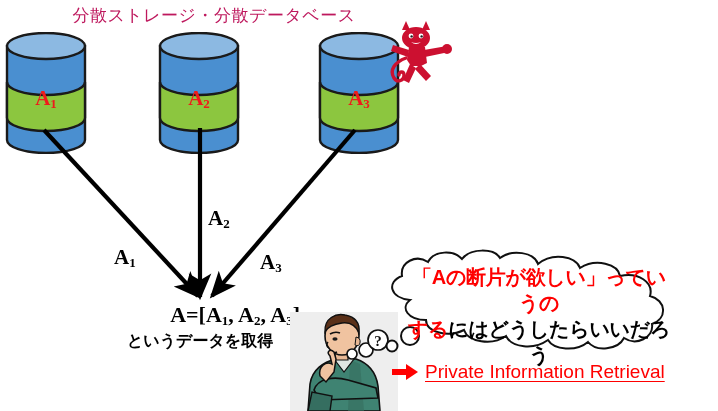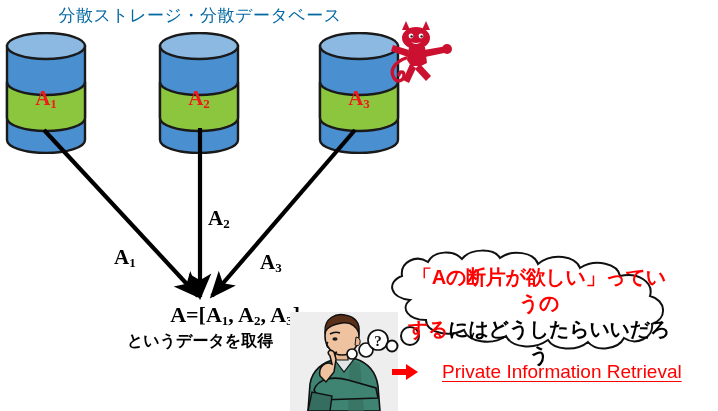--- a/index.html
+++ b/index.html
@@ -21,23 +21,24 @@
   
   .title {
     position: absolute;
     left: 0;
     top: 4px;
     width: 400px;
     text-align: center;
     font-family: "Liberation Sans", sans-serif;
     font-size: 17px;
     font-weight: 400;
-    color: #0369a1;
+    color: #be185d;
     letter-spacing: 0.5px;
     white-space: nowrap;
+    padding-left: 14px;
   }
 
   
   .cylinder {
     position: absolute;
     width: 82px;
     height: 122px;
   }
   .cylinder svg { display: block; }
   .cyl-label {
@@ -161,21 +162,21 @@
   }
   .bubble-text .blk { color: #000000; margin-top: 12px; }
 
   
   .pir-row {
     position: absolute;
     left: 392px;
     top: 361px;
     display: flex;
     align-items: center;
-    gap: 24px;
+    gap: 7px;
   }
   .pir-arrow { width: 26px; height: 18px; display:block; }
   .pir-text {
     font-family: "Liberation Sans", sans-serif;
     font-size: 19px;
     font-weight: 400;
     color: #ff0000;
     text-decoration: underline;
     text-underline-offset: 3px;
     white-space: nowrap;

